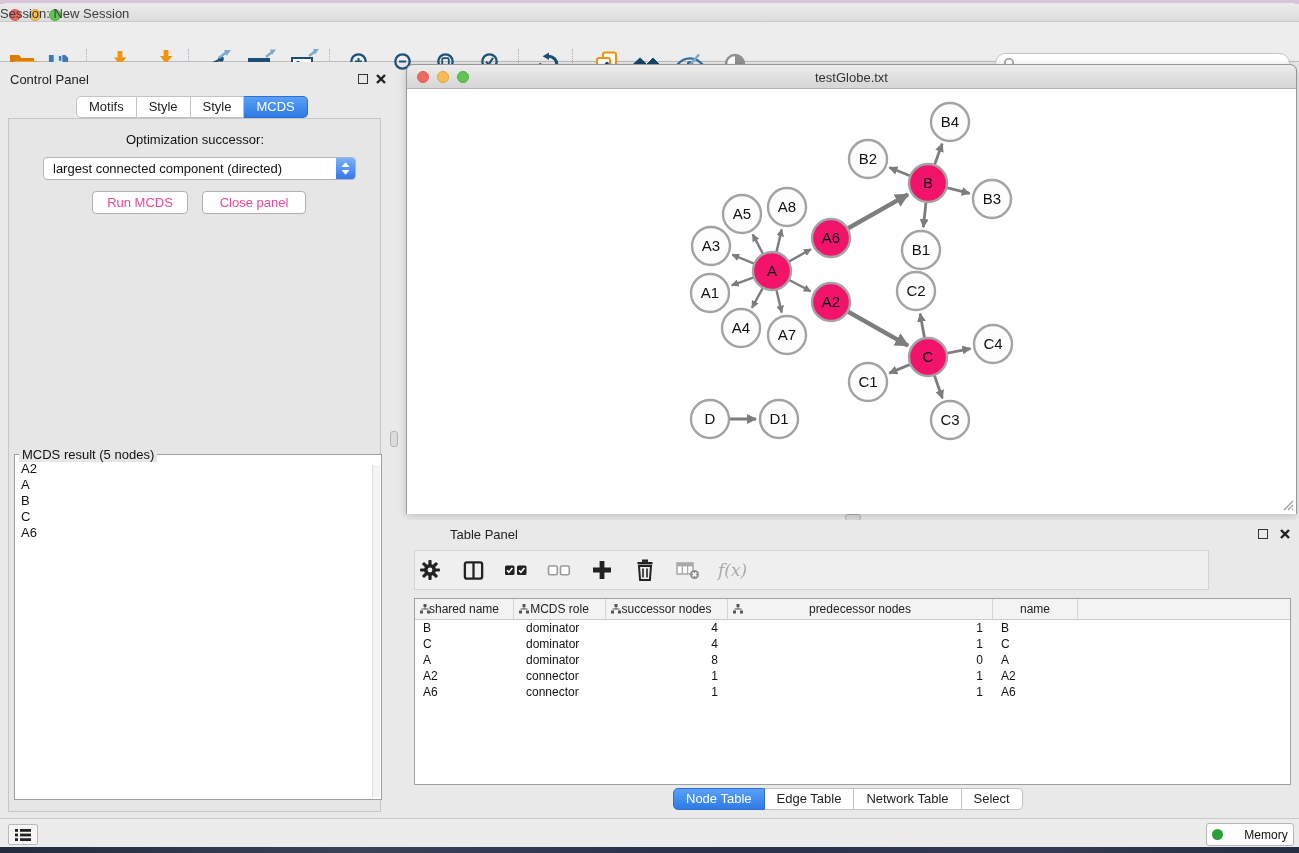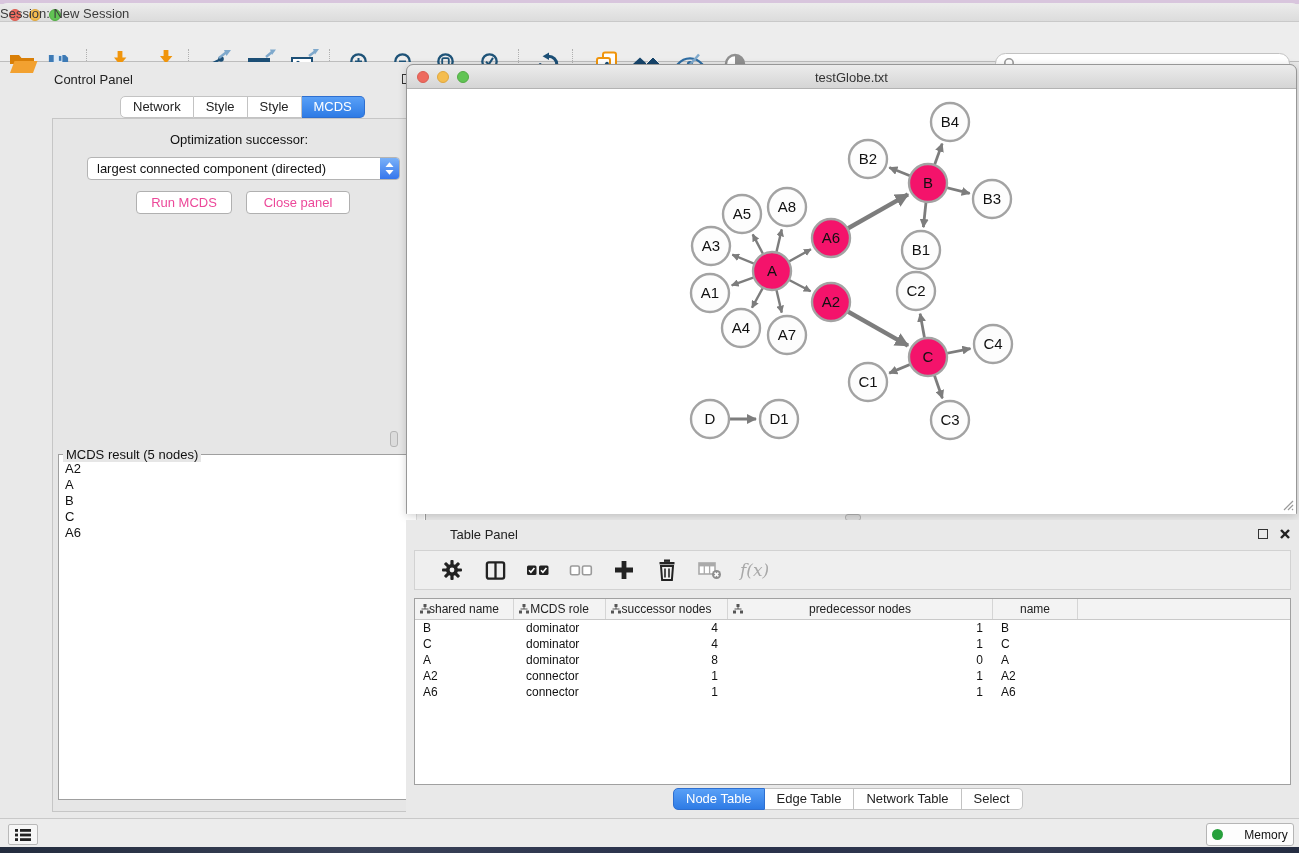--- a/index.html
+++ b/index.html
@@ -26,21 +26,21 @@
              background:#ededed; border-bottom:1px solid #bdbdbd; }
   .tbtn { position:absolute; top:25px; width:34px; height:34px; display:flex; align-items:center; justify-content:center; }
   .tsep { position:absolute; top:27px; width:0; height:30px; border-left:1px dotted #b0b0b0; }
   .searchbox { position:absolute; left:995px; top:31px; width:295px; height:21px; background:#fff;
                border:1px solid #c2c2c2; border-radius:11px; }
   .searchbox svg { position:absolute; left:7px; top:3px; }
   .searchbox input { position:absolute; left:24px; top:1px; width:262px; height:17px; border:none; outline:none;
                      font-size:12px; font-family:"Liberation Sans",sans-serif; background:transparent; }
 
   
-  .control-panel { position:absolute; left:0; top:62px; width:390px; height:758px; background:#e9e9e9;margin-left:44px; }
+  .control-panel { position:absolute; left:0; top:62px; width:390px; height:758px; background:#e9e9e9; }
   .panel-head-title { position:absolute; left:10px; top:10px; font-size:13px; color:#222; }
   .ph-float { position:absolute; width:10px; height:10px; border:1.6px solid #333; }
   .ph-close { position:absolute; width:12px; height:12px; }
   .cp-float { left:358px; top:12px; } .cp-close { left:375px; top:11px; }
 
   .segbar { position:absolute; display:flex; }
   .seg { height:22px; line-height:20px; padding:0 12px; background:#fff; border:1px solid #c3c3c3; border-left:none;
          font-size:13px; color:#222; white-space:nowrap; }
   .seg:first-child { border-left:1px solid #c3c3c3; border-radius:5px 0 0 5px; }
   .seg:last-child  { border-radius:0 5px 5px 0; }
@@ -80,22 +80,22 @@
   .nlight.red    { left:10px; background:#ee6a5f; border:1px solid #d95d52; }
   .nlight.yellow { left:30px; background:#f5bd4f; border:1px solid #dfa73e; }
   .nlight.green  { left:50px; background:#61c454; border:1px solid #53ab45; }
   .net-canvas { position:absolute; left:0; top:24px; width:889px; height:425px; background:#fff; }
   .grip { position:absolute; right:2px; bottom:2px; width:14px; height:14px; }
 
   
   .table-panel { position:absolute; left:406px; top:520px; width:893px; height:298px; background:#e9e9e9; }
   .tp-title { position:absolute; left:12px; top:7px; font-size:13px; color:#222;margin-left:32px; }
   .tp-float { left:852px; top:9px; } .tp-close { left:873px; top:8px; }
-  .tp-toolbar { position:absolute; left:8px; top:30px; width:877px; height:40px; background:#efefef;
-                border:1px solid #d2d2d2; display:flex; align-items:center; padding-left:24px; gap:17px; }
+  .tp-toolbar { position:absolute; left:8px; top:30px; width:795px; height:40px; background:#efefef;
+                border:1px solid #d2d2d2; display:flex; align-items:center; padding-left:2px; gap:17px; }
   .tp-toolbar .ticon { width:26px; height:26px; display:flex; align-items:center; justify-content:center; }
   .fx-label { font-size:17px; font-family:"DejaVu Serif", serif; font-style:italic; color:#a8a8a8; }
 
   .dtable { position:absolute; left:8px; top:78px; width:877px; height:187px; background:#fff; border:1px solid #a0a0a0; }
   .thead { display:flex; height:21px; background:#f3f3f3; border-bottom:1px solid #c9c9c9; }
   .th { position:relative; border-right:1px solid #d5d5d5; font-size:12px; color:#222;
         display:flex; align-items:center; justify-content:center; }
   .th svg { position:absolute; left:5px; top:5px; }
   .c0{width:99px;} .c1{width:92px;} .c2{width:122px;} .c3{width:265px;} .c4{width:85px;} .cf{flex:1; border-right:none;}
   .trow { display:flex; height:16px; font-size:12px; color:#111; }
@@ -291,21 +291,21 @@
 
 <div class="control-panel">
   <div class="panel-head-title">Control Panel</div>
   <div class="ph-float cp-float"></div>
   <svg class="ph-close cp-close" viewBox="0 0 12 12">
     <line x1="2" y1="2" x2="10" y2="10" stroke="#222" stroke-width="2.4"></line>
       <line x1="10" y1="2" x2="2" y2="10" stroke="#222" stroke-width="2.4"></line>
   </svg>
 
   <div class="segbar cp-tabs">
-      <span class="seg">Network</span>
+      <span class="seg">Motifs</span>
       <span class="seg">Style</span>
       <span class="seg">Style</span>
       <span class="seg active">MCDS</span>
     </div>
 
   <div class="cp-box"></div>
   <div class="opt-label">Optimization successor:</div>
 
   <div class="dropdown">
     <div class="val">largest connected component (directed)</div>

